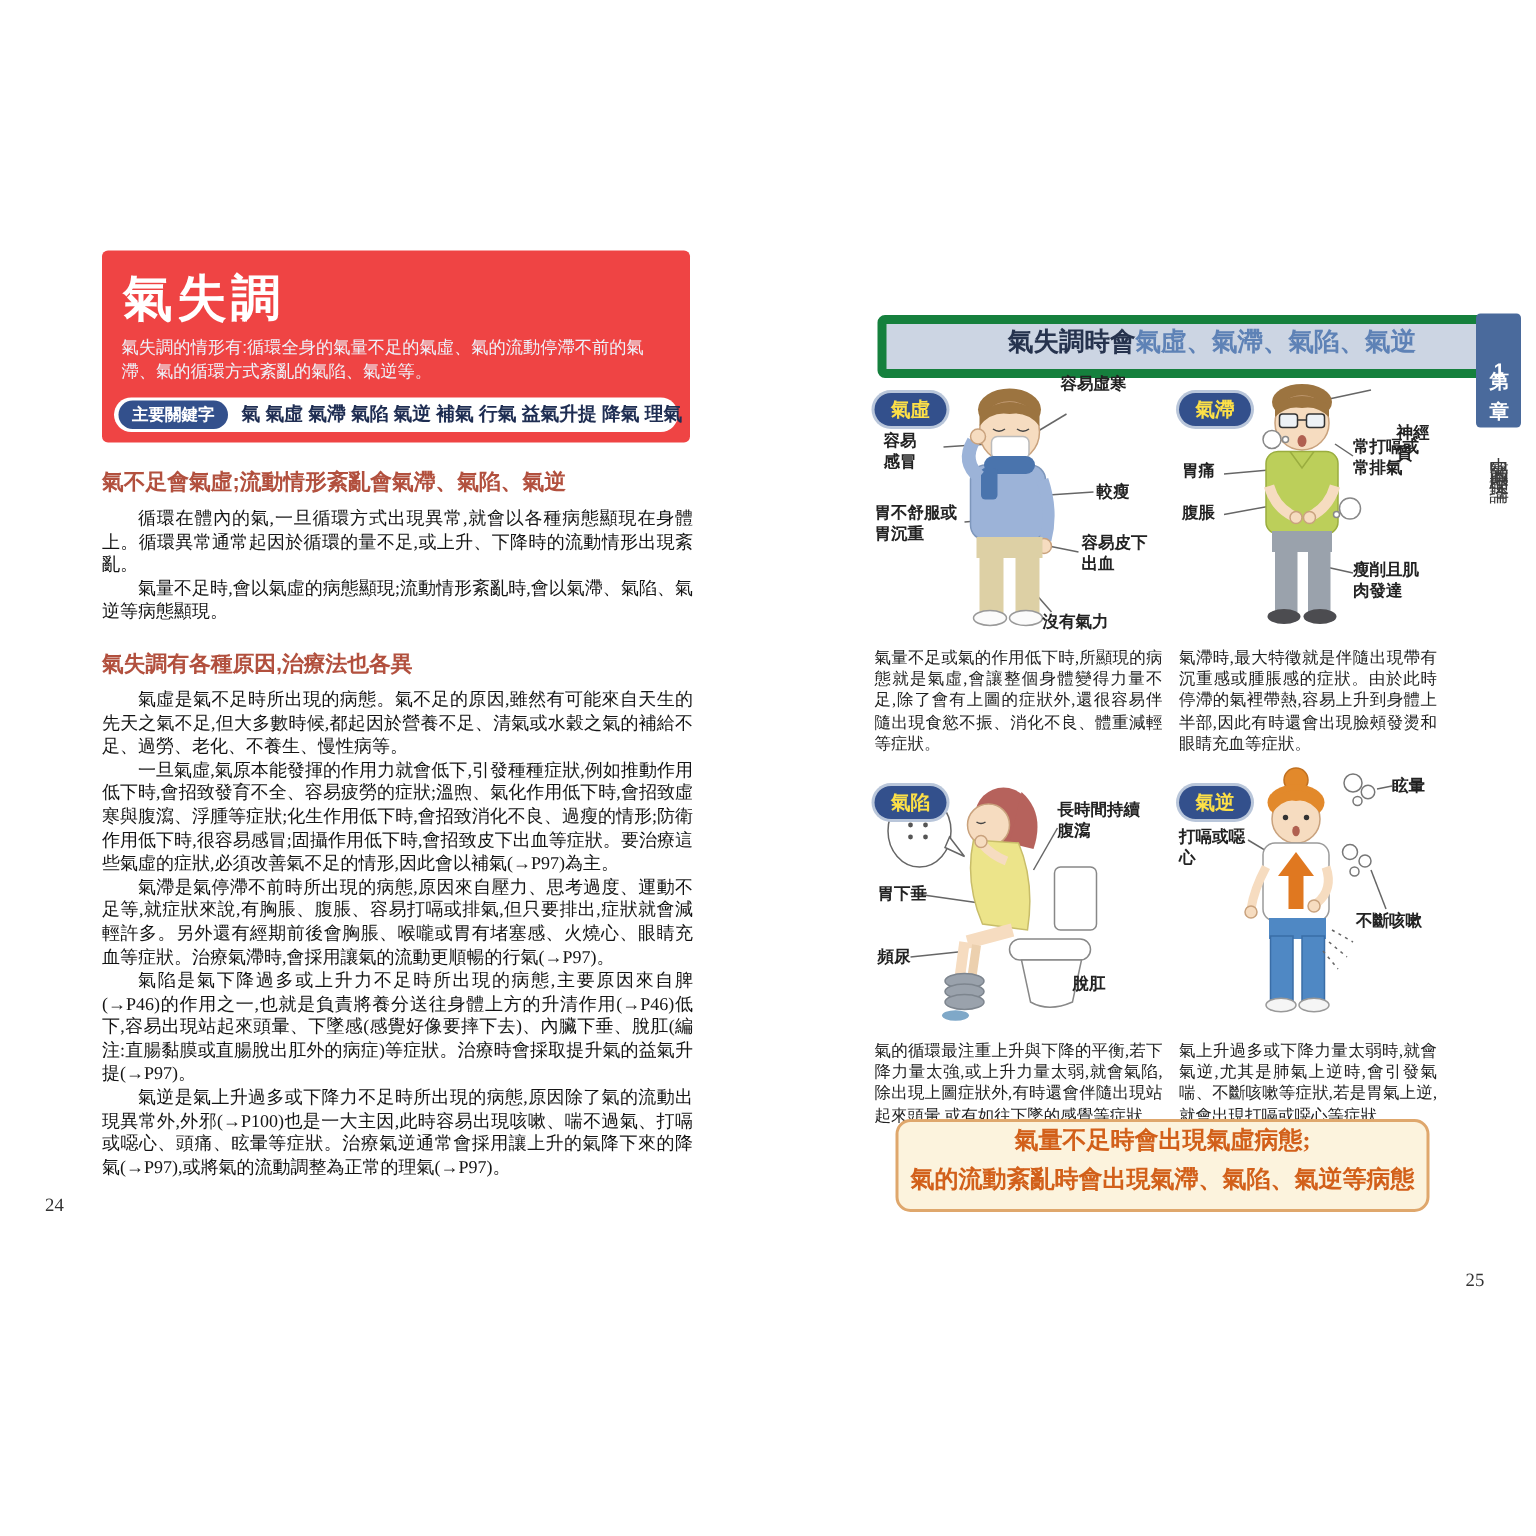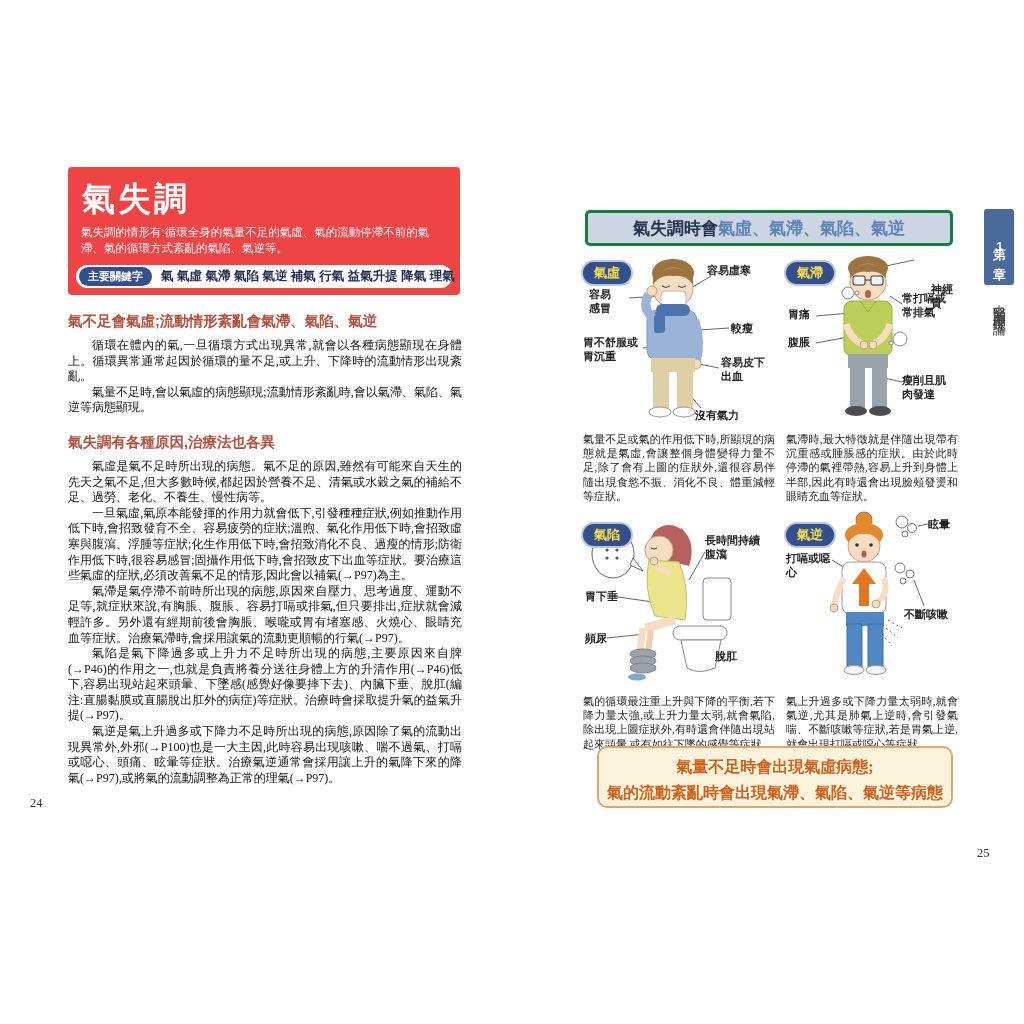--- a/index.html
+++ b/index.html
@@ -19,37 +19,37 @@
   #kwlist{margin-left:9px;color:#1e2d52;font-size:12.5px;font-weight:bold;white-space:nowrap;}
   #lbody{position:absolute;left:68px;top:312px;width:394px;}
   .sec-h{color:#b2503e;font-size:14.5px;font-weight:bold;margin:0 0 7px 0;
          font-family:"Liberation Sans",sans-serif;}
   .sec-h.second{margin-top:17px;}
   .para{margin:0;font-family:"Liberation Serif",serif;color:#141414;font-size:12px;
         line-height:15.6px;text-align:justify;text-indent:2em;}
   .pgnum{position:absolute;font-family:"Liberation Serif",serif;font-size:12.5px;color:#333;}
   
   #banner{position:absolute;left:585px;top:210px;width:362px;height:30px;background:#ccd5e3;
-          border:3px solid #15803d;border-radius:5px;display:flex;align-items:center;
-          justify-content:center;font-size:17px;font-weight:bold;white-space:nowrap;}
+          border:6px solid #15803d;border-radius:5px;display:flex;align-items:flex-start;
+          justify-content:center;font-size:17px;font-weight:bold;white-space:nowrap;padding-left:36px;}
   #banner .pre{color:#26334e;}
   #banner .hl{color:#5e82b6;}
   .panel{position:absolute;}
   .p-wide{width:195px;height:260px;}
   .p-narrow{width:172px;height:260px;}
   .badge{position:absolute;left:0;top:16px;background:#33508c;color:#fde047;font-size:13px;
          font-weight:bold;padding:2px 11px;border-radius:11px;box-shadow:0 0 0 2px #b9c6da;
          z-index:3;white-space:nowrap;}
   .illus{position:absolute;left:0;top:0;}
   .lbl{position:absolute;font-size:11px;font-weight:bold;color:#222;line-height:1.25;z-index:2;}
   .cap{position:absolute;left:0;top:186px;font-family:"Liberation Serif",serif;font-size:11px;
        line-height:14.2px;color:#222;text-align:justify;}
   #sumbox{position:absolute;left:597px;top:746px;width:352px;height:58px;background:#fcf3dd;
           border:2px solid #dfa76c;border-radius:10px;display:flex;flex-direction:column;
-          align-items:center;justify-content:flex-end;}
+          align-items:center;justify-content:flex-start;}
   #sumbox div{font-family:"Liberation Serif",serif;font-weight:bold;font-size:16px;
               color:#d2601a;line-height:26px;white-space:nowrap;}
   #sidetab-ch{position:absolute;left:984px;top:209px;width:30px;height:76px;background:#4a6a9c;
               border-radius:3px;color:#fff;font-size:13px;font-weight:bold;
               writing-mode:vertical-rl;text-orientation:upright;display:flex;align-items:center;
               justify-content:center;letter-spacing:2px;}
   #sidetab-ti{position:absolute;left:990px;top:294px;color:#3a3a3a;font-size:13px;
               writing-mode:vertical-rl;text-orientation:upright;letter-spacing:3px;}
 </style>
 </head>
@@ -107,21 +107,21 @@
       <circle cx="69" cy="45" r="5" fill="#f6dcc0" stroke="#c9a27d"></circle>
       <path d="M112,74 Q119,95 114,114" stroke="#9cb3d8" stroke-width="8" fill="none"></path>
       <circle cx="113" cy="118" r="5" fill="#f6dcc0" stroke="#c9a27d"></circle>
       <rect x="68" y="112" width="44" height="14" fill="#ddd0a5"></rect>
       <rect x="70" y="124" width="16" height="40" fill="#ddd0a5"></rect>
       <rect x="94" y="124" width="16" height="40" fill="#ddd0a5"></rect>
       <ellipse cx="77" cy="166" rx="11" ry="5" fill="#fbfbfb" stroke="#999"></ellipse>
       <ellipse cx="101" cy="166" rx="11" ry="5" fill="#fbfbfb" stroke="#999"></ellipse>
     </svg>
     <div class="lbl" style="left:6px;top:42px;width:26px;">容易感冒</div>
-    <div class="lbl" style="left:124px;top:18px;">容易虛寒</div>
+    <div class="lbl" style="left:124px;top:4px;">容易虛寒</div>
     <div class="lbl" style="left:148px;top:76px;">較瘦</div>
     <div class="lbl" style="left:0px;top:90px;width:56px;">胃不舒服或胃沉重</div>
     <div class="lbl" style="left:138px;top:110px;width:50px;">容易皮下出血</div>
     <div class="lbl" style="left:112px;top:163px;">沒有氣力</div>
     <div class="cap" style="width:192px;">氣量不足或氣的作用低下時,所顯現的病態就是氣虛,會讓整個身體變得力量不足,除了會有上圖的症狀外,還很容易伴隨出現食慾不振、消化不良、體重減輕等症狀。</div>
   </div>
 
   <div class="panel p-narrow" style="left:786px;top:246px;">
     <span class="badge">氣滯</span>
     <svg class="illus" width="172" height="182" viewBox="0 0 172 182">

